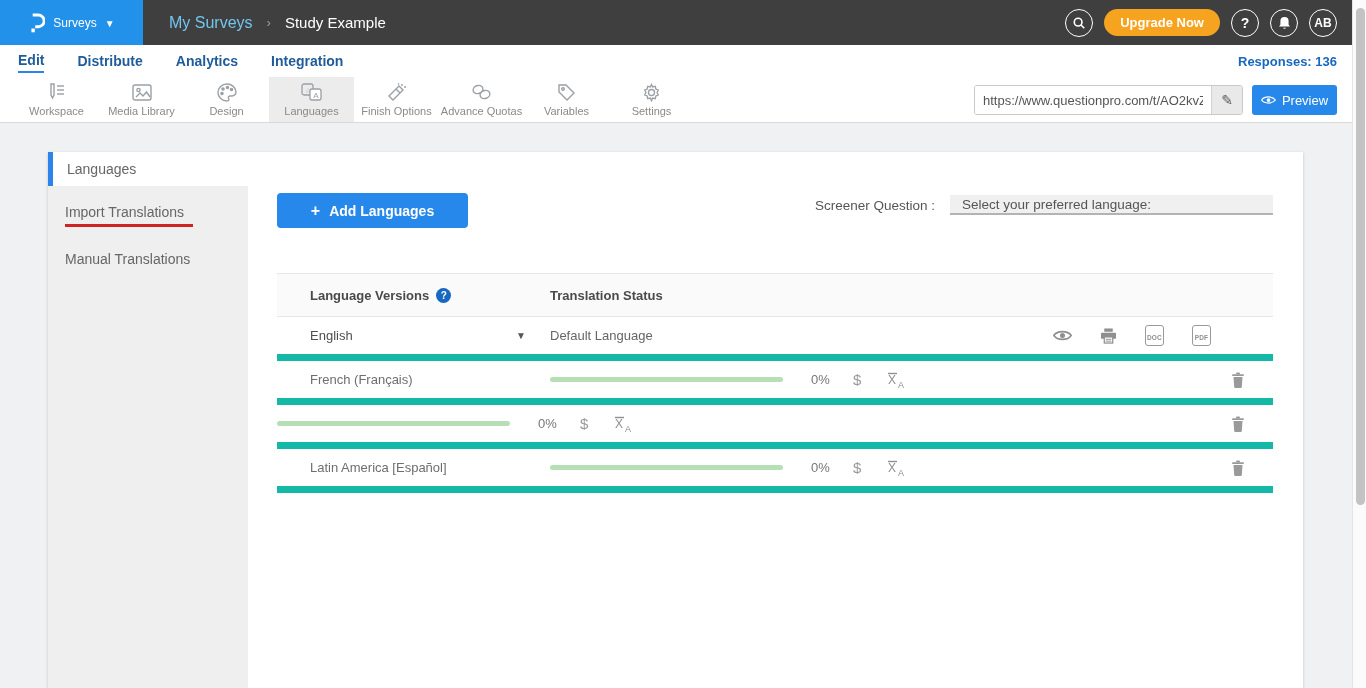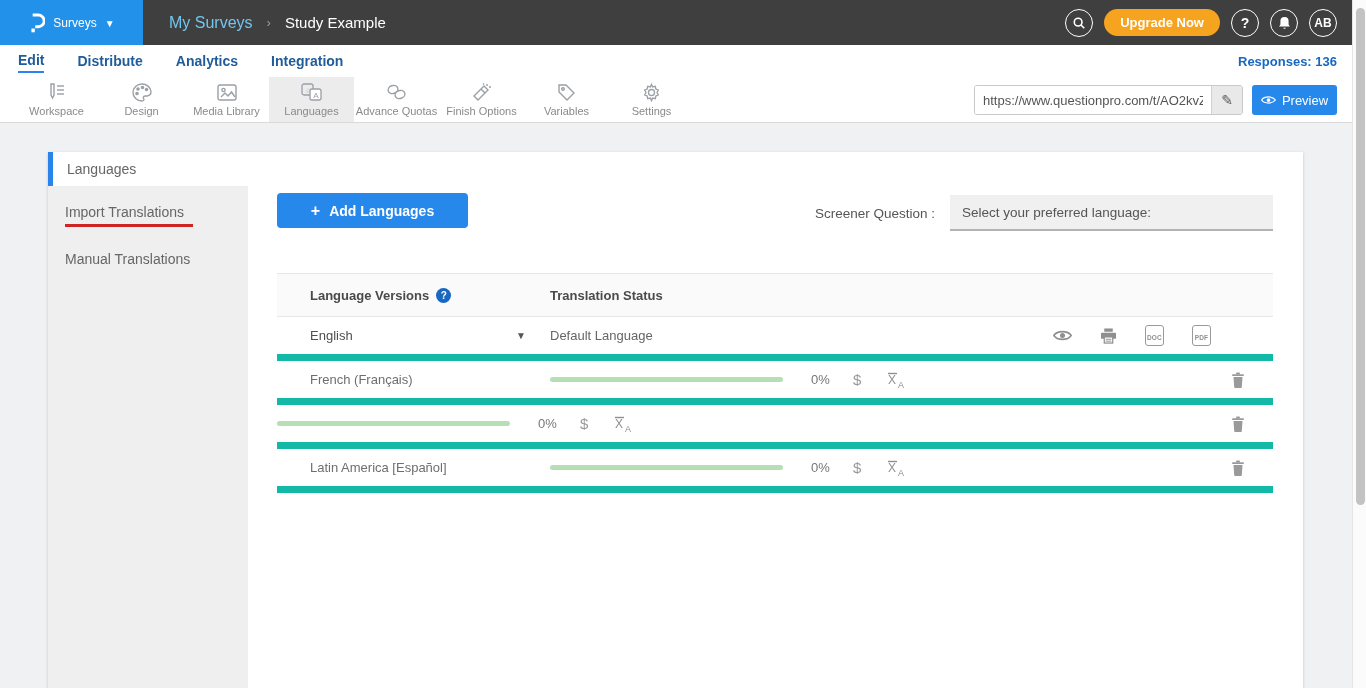--- a/index.html
+++ b/index.html
@@ -40,21 +40,21 @@
   .side { width:200px; flex:none; display:flex; flex-direction:column; }
   .side-title { height:34px; background:#fff; border-left:5px solid #2b84ea; display:flex; align-items:center; padding-left:14px; font-size:14px; color:#666; }
   .side-items { flex:1; background:#efefef; padding-top:18px; }
   .side-item { padding:0 0 0 17px; margin-bottom:24px; cursor:pointer; font-size:14px; color:#666; }
   .side-item .ul-red { display:block; width:128px; height:3px; background:#cf2424; margin-top:4px; }
 
   .content { flex:1; position:relative; padding:0 30px; }
   .add-btn { position:absolute; left:29px; top:41px; width:191px; height:35px; background:#2688ea; color:#fff; border:none; border-radius:4px; font-size:14px; font-weight:bold; cursor:pointer; display:flex; align-items:center; justify-content:center; gap:9px; font-family:"Liberation Sans", sans-serif; }
   .screener { position:absolute; right:30px; top:43px; display:flex; align-items:center; }
   .screener-label { font-size:13.5px; color:#555; margin-right:15px; }
-  .screener-box { width:323px; height:36px; background:#f0f0f0; border-bottom:2px solid #b3b3b3; display:flex; align-items:center; padding-left:12px; font-size:13.5px; color:#555; }
+  .screener-box { width:323px; height:20px; background:#f0f0f0; border-bottom:2px solid #b3b3b3; display:flex; align-items:center; padding-left:12px; font-size:13.5px; color:#555; }
 
   
   .lang-table { position:absolute; left:29px; right:30px; top:121px; }
   .t-header { height:44px; background:#fafafa; border-top:1px solid #e7e7e7; border-bottom:1px solid #e7e7e7; display:flex; align-items:center; font-size:13px; font-weight:bold; color:#4a4a4a; }
   .col-lang { width:273px; flex:none; padding-left:33px; display:flex; align-items:center; gap:7px; }
   .col-rest { flex:1; display:flex; align-items:center; position:relative; }
   .help-dot { width:15px; height:15px; border-radius:50%; background:#1867c0; color:#fff; font-size:10px; font-weight:bold; display:flex; align-items:center; justify-content:center; cursor:pointer; }
   .t-row { height:44px; border-bottom:7px solid #14b8a6; display:flex; align-items:center; font-size:13px; color:#555; }
   .lang-name { color:#6e6e6e; }
   .dd-caret { margin-left:auto; margin-right:24px; color:#555; font-size:10px; cursor:pointer; }
@@ -131,71 +131,71 @@
           <path d="M4 1 v11 l1.5 3 1.5-3 V1 Z"></path>
           <line x1="10" y1="3" x2="17" y2="3"></line>
           <line x1="10" y1="7" x2="17" y2="7"></line>
           <line x1="10" y1="11" x2="17" y2="11"></line>
         </svg>
     </span>
     <span class="tlabel">Workspace</span>
   </div>
   <div class="tool">
     <span class="ticon">
+      <svg width="20" height="17" viewBox="0 0 20 17" fill="none" stroke="#9aa0a6" stroke-width="1.4">
+          <rect x="1" y="1" width="18" height="15" rx="2"></rect>
+          <circle cx="6.5" cy="6" r="1.6"></circle>
+          <path d="M4 13 l4-4 3 3 3.5-4 3.5 5"></path>
+        </svg>
+    </span>
+    <span class="tlabel">Media Library</span>
+  </div>
+  <div class="tool">
+    <span class="ticon">
       <svg width="20" height="19" viewBox="0 0 20 19" fill="none" stroke="#9aa0a6" stroke-width="1.4">
           <path d="M10 1 a9 8.5 0 1 0 0 17 c1.8 0 2.4-1.2 1.6-2.4 c-.8-1.2 0-2.6 1.6-2.6 h2 a4.5 4.5 0 0 0 3.8-4.5 A9 8.5 0 0 0 10 1 Z"></path>
           <circle cx="6" cy="6" r="1.1" fill="#9aa0a6"></circle>
           <circle cx="10.5" cy="4.5" r="1.1" fill="#9aa0a6"></circle>
           <circle cx="14.5" cy="6.5" r="1.1" fill="#9aa0a6"></circle>
           <circle cx="5" cy="10.5" r="1.1" fill="#9aa0a6"></circle>
         </svg>
     </span>
     <span class="tlabel">Design</span>
   </div>
-  <div class="tool">
-    <span class="ticon">
-      <svg width="20" height="17" viewBox="0 0 20 17" fill="none" stroke="#9aa0a6" stroke-width="1.4">
-          <rect x="1" y="1" width="18" height="15" rx="2"></rect>
-          <circle cx="6.5" cy="6" r="1.6"></circle>
-          <path d="M4 13 l4-4 3 3 3.5-4 3.5 5"></path>
-        </svg>
-    </span>
-    <span class="tlabel">Media Library</span>
-  </div>
   <div class="tool active">
     <span class="ticon">
       <svg width="21" height="18" viewBox="0 0 21 18" fill="none" stroke="#9aa0a6" stroke-width="1.3">
           <rect x="1" y="1" width="11" height="11" rx="2"></rect>
           <rect x="9" y="6" width="11" height="11" rx="2" fill="#fff"></rect>
           <text x="4" y="9.5" font-size="7" fill="#9aa0a6" stroke="none" font-family="Liberation Sans">☆</text>
           <text x="12.2" y="14.5" font-size="8" fill="#9aa0a6" stroke="none" font-family="Liberation Sans">A</text>
         </svg>
     </span>
     <span class="tlabel">Languages</span>
-  </div>
-  <div class="tool">
-    <span class="ticon">
-      <svg width="21" height="18" viewBox="0 0 21 18" fill="none" stroke="#9aa0a6" stroke-width="1.4">
-          <ellipse cx="7" cy="6.5" rx="5" ry="4" transform="rotate(-20 7 6.5)"></ellipse>
-          <ellipse cx="14" cy="11.5" rx="5" ry="4" transform="rotate(-20 14 11.5)"></ellipse>
-        </svg>
-    </span>
-    <span class="tlabel">Advance Quotas</span>
   </div>
   <div class="tool">
     <span class="ticon">
       <svg width="19" height="19" viewBox="0 0 19 19" fill="none" stroke="#9aa0a6" stroke-width="1.4">
           <path d="M12 3 L16 7 L6 17 L2 13 Z"></path>
           <line x1="9" y1="6" x2="13" y2="10"></line>
           <line x1="15" y1="1" x2="15" y2="3"></line>
           <line x1="17" y1="4" x2="19" y2="4"></line>
           <line x1="11" y1="0.5" x2="12" y2="1.5"></line>
         </svg>
     </span>
     <span class="tlabel">Finish Options</span>
+  </div>
+  <div class="tool">
+    <span class="ticon">
+      <svg width="21" height="18" viewBox="0 0 21 18" fill="none" stroke="#9aa0a6" stroke-width="1.4">
+          <ellipse cx="7" cy="6.5" rx="5" ry="4" transform="rotate(-20 7 6.5)"></ellipse>
+          <ellipse cx="14" cy="11.5" rx="5" ry="4" transform="rotate(-20 14 11.5)"></ellipse>
+        </svg>
+    </span>
+    <span class="tlabel">Advance Quotas</span>
   </div>
   <div class="tool">
     <span class="ticon">
       <svg width="19" height="18" viewBox="0 0 19 18" fill="none" stroke="#9aa0a6" stroke-width="1.4">
           <path d="M2 2 h7 l8 8 -7 7 -8-8 Z"></path>
           <circle cx="6" cy="6" r="1.3"></circle>
         </svg>
     </span>
     <span class="tlabel">Variables</span>
   </div>

